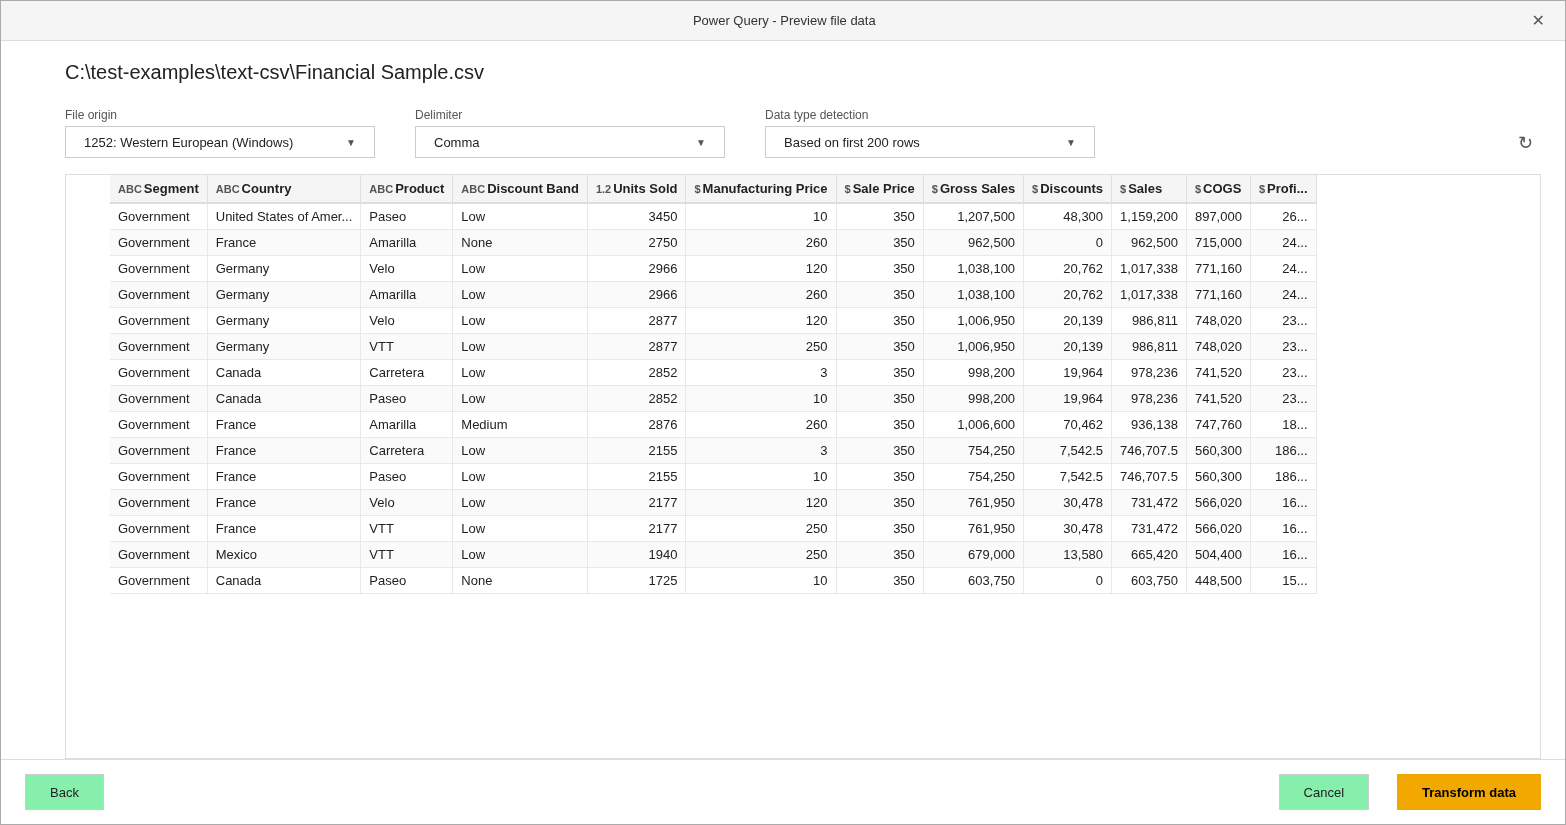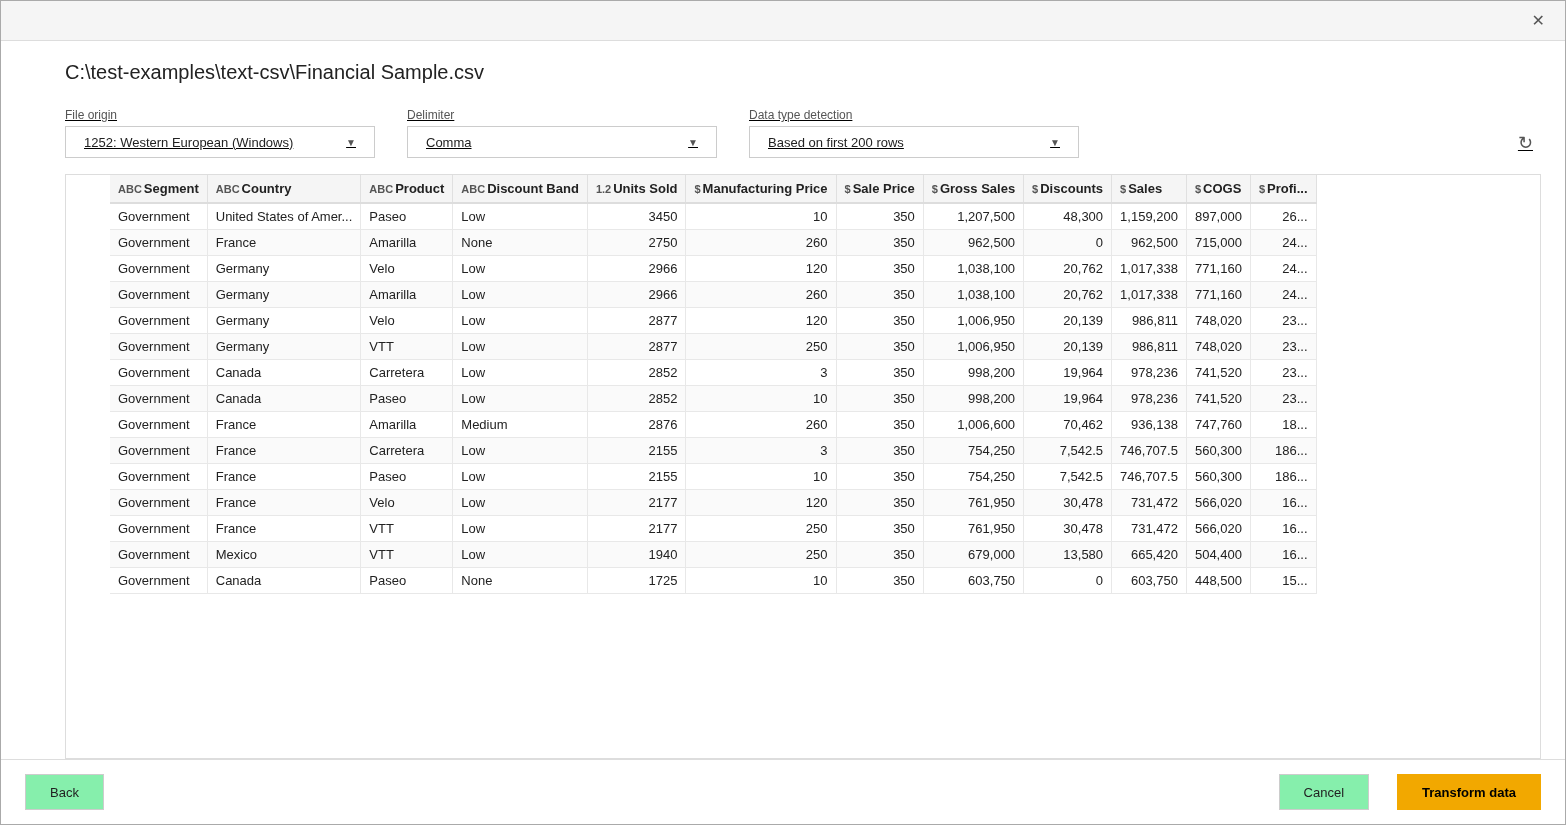--- a/index.html
+++ b/index.html
@@ -56,23 +56,22 @@
     }
     .file-path {
       font-size: 20px;
       font-weight: 400;
       color: #222;
       margin-bottom: 24px;
     }
     .controls-row {
       display: flex;
       align-items: flex-start;
-      gap: 32px;
+      gap: 40px;
       margin-bottom: 16px;
-      text-decoration: underline;
     }
     .control-group {
       display: flex;
       flex-direction: column;
       gap: 4px;
     }
     .control-label {
       font-size: 12px;
       color: #555;
       font-weight: 400;
@@ -179,20 +178,21 @@
       margin-left: 16px;
     }
   </style>
 </head>
 <body>
 
 <div class="dialog">
 
   <div class="title-bar">
     <span style="width:24px;"></span>
+    <span class="title-text">Power Query - Preview file data</span>
     <button class="close-btn">✕</button>
   </div>
 
   <div class="dialog-body">
 
     <div class="file-path">C:\test-examples\text-csv\Financial Sample.csv</div>
 
     <div class="controls-row">
       <div class="control-group">
         <span class="control-label">File origin</span>

